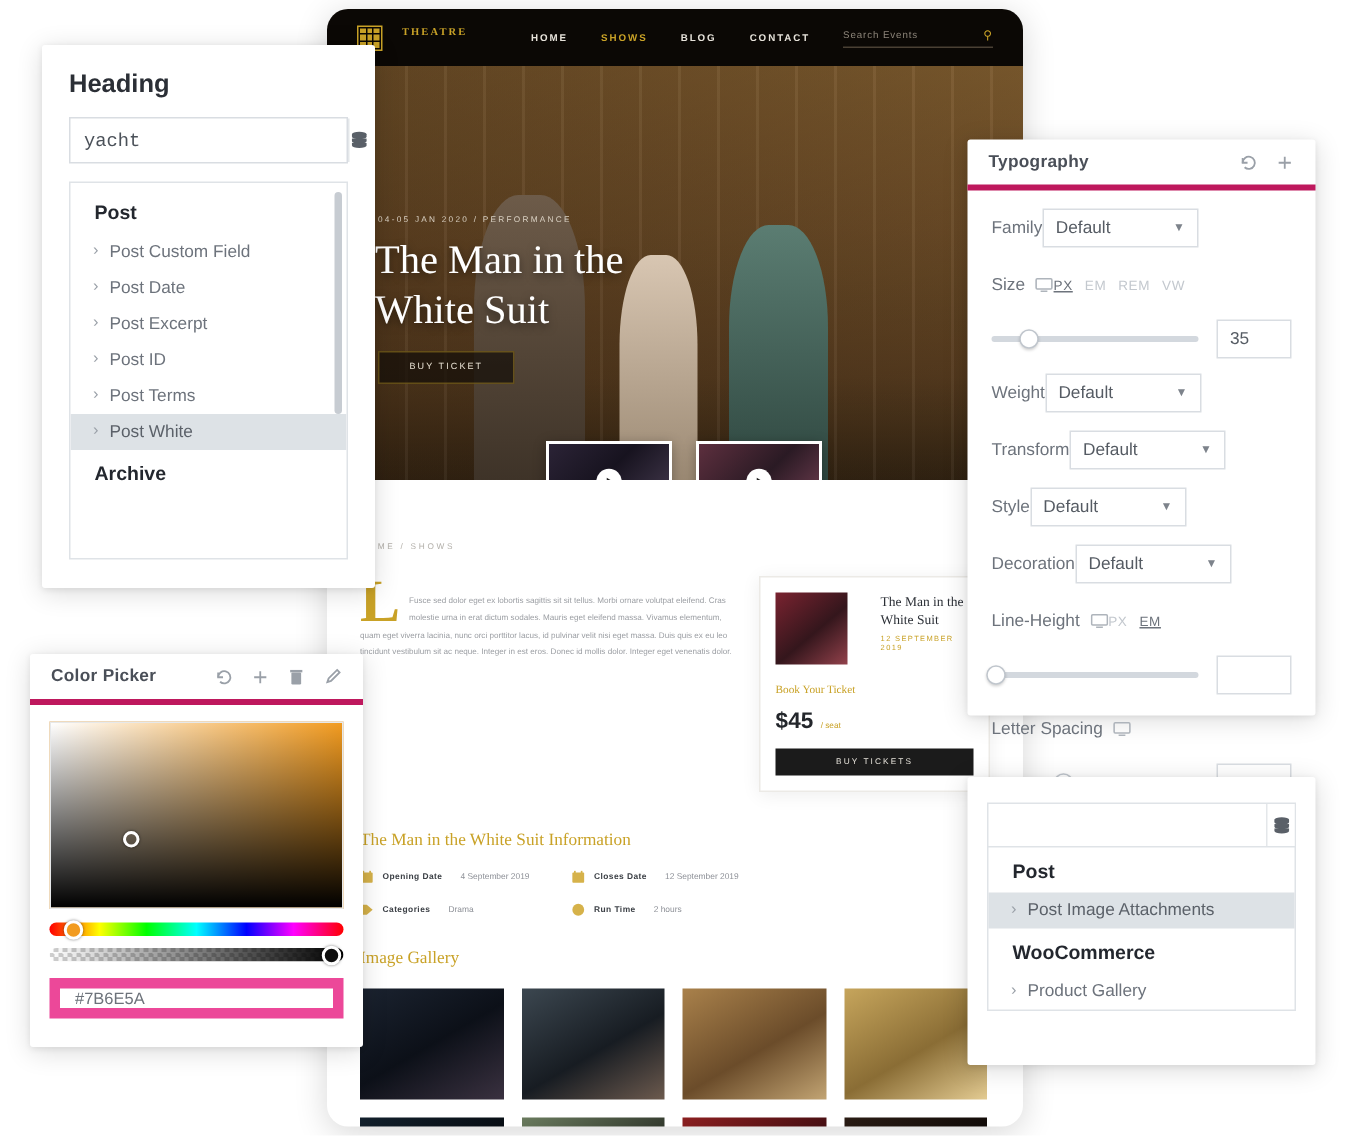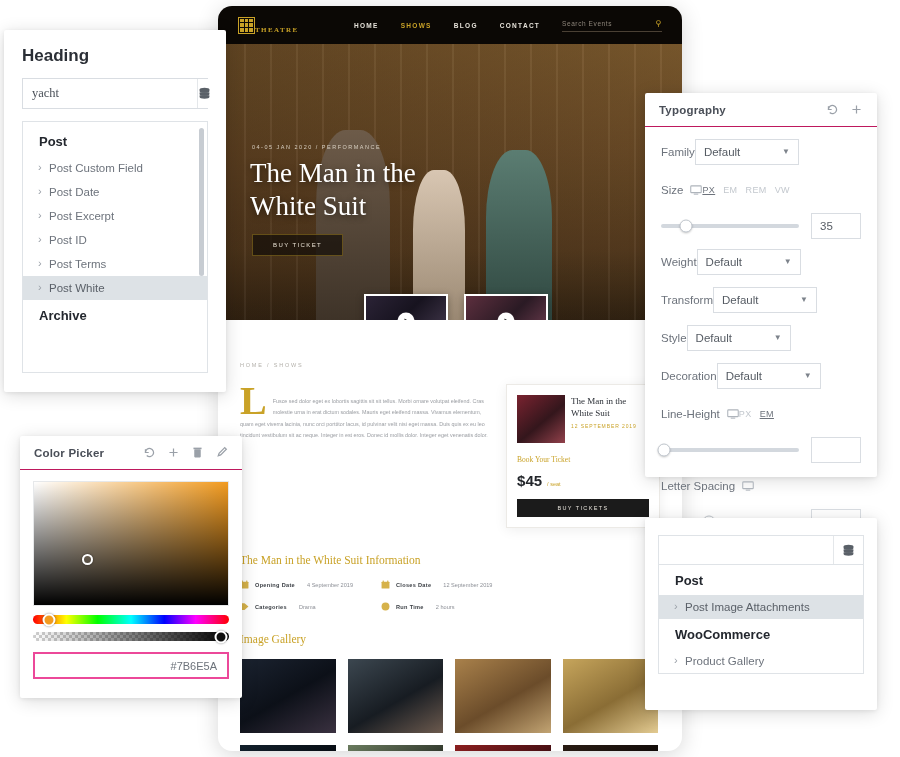--- a/index.html
+++ b/index.html
@@ -15,41 +15,41 @@
   
   .panel {
     position:absolute;
     background:#ffffff;
     box-shadow:0 3px 18px rgba(0,0,0,0.14), 0 1px 4px rgba(0,0,0,0.08);
     border-radius:2px;
   }
   .panel-head {
     display:flex; align-items:center; justify-content:space-between;
     padding:0 14px; height:34px;
-    border-bottom:1px solid #be185d;
+    border-bottom:4px solid #be185d;
   }
   .panel-title {
     font-size:11.5px; color:#4a4f58; font-weight:600; letter-spacing:.2px;
   }
   .head-icons { display:flex; align-items:center; gap:11px; }
   .hicon { width:13px; height:13px; color:#9aa0a8; display:inline-block; }
   .hicon svg { width:13px; height:13px; display:block; }
 
   
-  #headingPanel { left:4px; top:30px; width:222px; height:362px; }
+  #headingPanel { left:28px; top:30px; width:222px; height:362px; }
   .heading-title {
     font-size:17px; font-weight:bold; color:#2b2f36;
     padding:16px 18px 12px 18px;
   }
   .tag-input-row {
     display:flex; margin:0 18px; border:1px solid #d9dde2; background:#fff; height:31px;
   }
   .tag-input {
     flex:1; border:none; outline:none; padding:0 9px;
-    font-size:12.5px; color:#4b5159; font-family:Liberation Serif, serif;
+    font-size:12.5px; color:#4b5159; font-family:Liberation Mono, monospace;
     background:transparent;
   }
   .tag-btn {
     width:31px; border-left:1px solid #e4e7ea;
     display:flex; align-items:center; justify-content:center;
     background:#fff; cursor:pointer;
   }
   .db-icon { width:13px; height:13px; display:block; }
 
   .dropdown {
@@ -105,23 +105,23 @@
     background:linear-gradient(to right, rgba(255,255,255,0), #000 100%),
       repeating-conic-gradient(#cfcfcf 0% 25%, #ffffff 0% 50%) 0 0/6px 6px;
   }
   .sl-knob {
     position:absolute; top:50%; width:13px; height:13px;
     border-radius:50%; border:2px solid #ffffff;
     transform:translate(-50%,-50%);
     box-shadow:0 0 2px rgba(0,0,0,.5);
   }
   .hex-box {
-    margin-top:11px; width:100%; height:27px; border:2px solid #ec4899;
+    margin-top:11px; width:100%; height:27px; border:7px solid #ec4899;
     display:flex; align-items:center; padding:0 10px;
-    font-size:11px; color:#6c727a;justify-content:flex-end;
+    font-size:11px; color:#6c727a;
   }
 
   
   #typoPanel { left:645px; top:93px; width:232px; height:384px; }
   .ty-body { padding:6px 16px 10px 16px; }
   .ty-row {
     display:flex; align-items:center; 
     height:38px;
   }
   .ty-label {
@@ -170,21 +170,21 @@
   
   #preview {
     position:absolute; left:218px; top:6px; width:464px; height:745px;
     background:#ffffff; border-radius:14px; overflow:hidden;
     box-shadow:0 4px 22px rgba(0,0,0,0.16);
   }
   .site-nav {
     height:38px; background:#0b0805; display:flex; align-items:center;
     padding:0 20px; gap:0;
   }
-  .logo-wrap { display:flex; align-items:flex-end; gap:0; width:116px; }
+  .logo-wrap { display:flex; align-items:flex-start; gap:13px; width:116px; }
   .logo-mark {
     width:17px; height:17px; border:1px solid #c9a227;
     display:grid; grid-template-columns:repeat(3,1fr); grid-template-rows:repeat(3,1fr);
     gap:1px; padding:1px;
   }
   .logo-mark i { background:#c9a227; display:block; }
   .logo-text {
     font-size:7px; letter-spacing:1.4px; color:#c9a227;
     font-family:"Liberation Serif", serif; font-weight:bold;
   }
@@ -267,21 +267,21 @@
     line-height:.82; color:#c9a227; margin:1px 6px 0 0; font-weight:bold;
   }
   .smalltext {
     margin-top:12px; font-size:5.4px; line-height:2.1; color:#9a9da2;
   }
   .ticket-card {
     width:156px; background:#fff; border:1px solid #eceae6;
     box-shadow:0 2px 12px rgba(0,0,0,.07);
     padding:10px; position:relative;
   }
-  .tc-top { display:flex; gap:6px; }
+  .tc-top { display:flex; gap:22px; }
   .tc-img {
     width:48px; height:48px; flex:none;
     background:linear-gradient(140deg,#7a2330,#34161c 55%,#92414b);
   }
   .tc-name {
     font-family:"Liberation Serif", serif; font-size:9px;
     line-height:1.35; color:#2b2f36;
   }
   .tc-date { font-size:5px; letter-spacing:.9px; color:#c9a227; margin-top:4px; }
   .tc-book { font-size:7.5px; color:#c9a227; margin-top:12px; font-family:"Liberation Serif", serif; }

